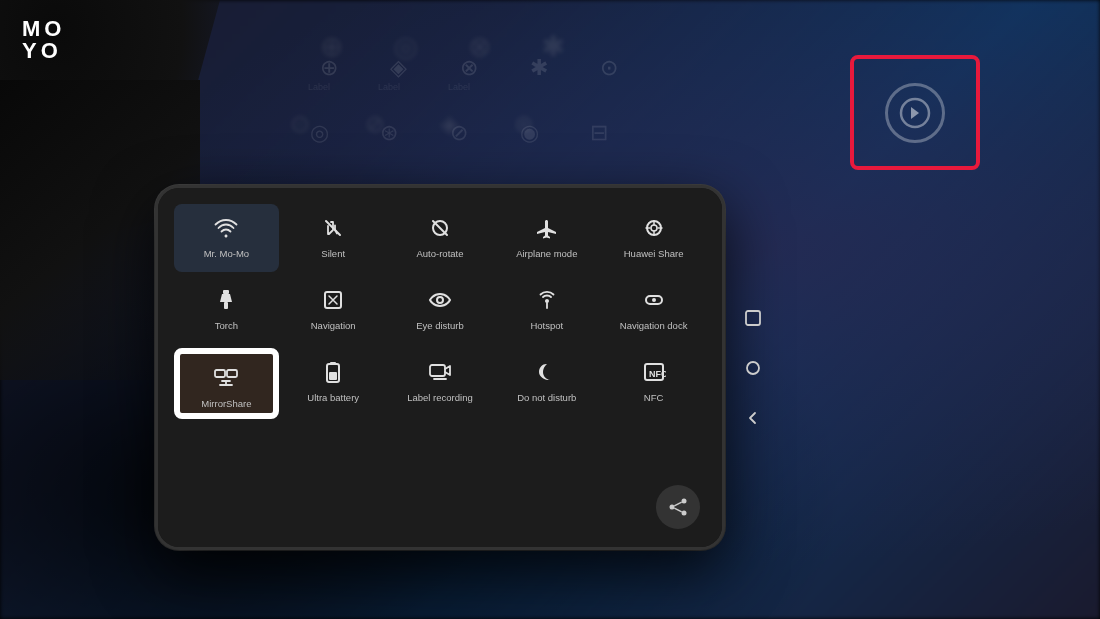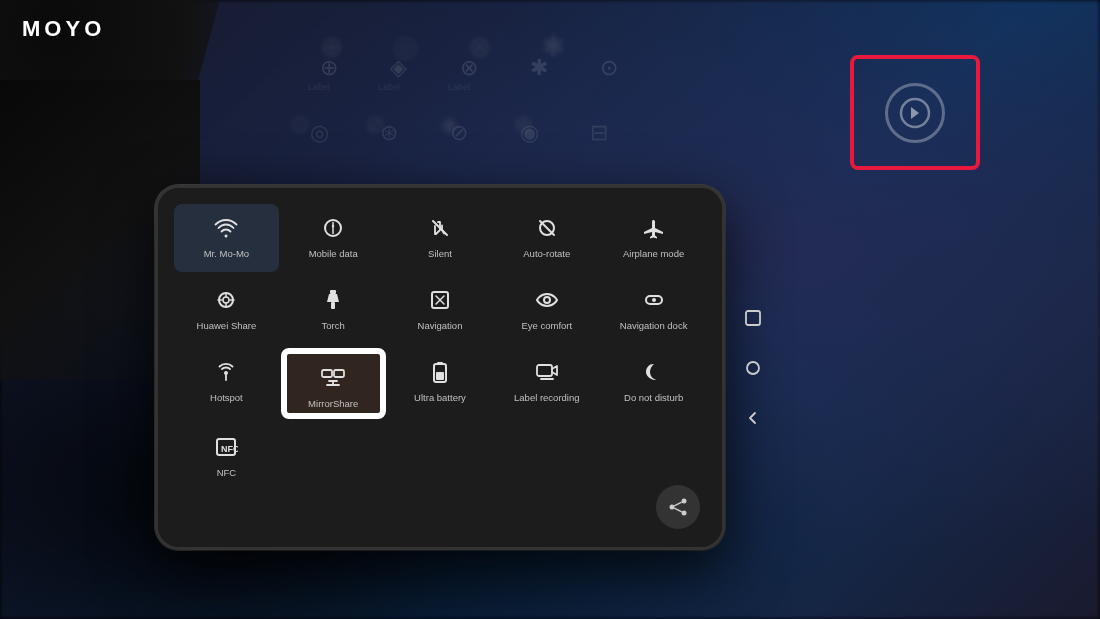--- a/index.html
+++ b/index.html
@@ -194,21 +194,21 @@
     .bg-dark-overlay {
       position: absolute;
       inset: 0;
       background: 
         radial-gradient(ellipse at 70% 40%, rgba(40,40,80,0.8) 0%, transparent 60%),
         radial-gradient(ellipse at 20% 80%, rgba(0,0,0,0.9) 0%, transparent 50%);
     }
 
     .moyo-logo-text {
       display: flex;
-      flex-direction: row;
+      flex-direction: column;
       line-height: 1;
     }
   </style>
 </head>
 <body>
 
 <div class="bg-screen"></div>
 <div class="bg-dark-overlay"></div>
 
 <div class="bg-qs-row" style="top:30px; left:320px; gap:50px; opacity:0.15; filter:blur(2px);">
@@ -273,30 +273,20 @@
               <path d="M12 16.5C12.8 16.5 13.5 17.2 13.5 18S12.8 19.5 12 19.5 10.5 18.8 10.5 18 11.2 16.5 12 16.5Z" fill="#e0e0e0"></path>
               <path d="M7.5 13.5C8.8 12.2 10.3 11.5 12 11.5S15.2 12.2 16.5 13.5" stroke="#e0e0e0" stroke-width="1.8" fill="none" stroke-linecap="round"></path>
               <path d="M4.5 10C6.5 7.8 9.1 6.5 12 6.5S17.5 7.8 19.5 10" stroke="#e0e0e0" stroke-width="1.8" fill="none" stroke-linecap="round"></path>
               <path d="M1.5 6.5C4.2 3.8 7.9 2 12 2S19.8 3.8 22.5 6.5" stroke="#e0e0e0" stroke-width="1.8" fill="none" stroke-linecap="round"></path>
             </svg>
           </div>
           <span class="qs-label">Mr. Mo-Mo</span>
         </div>
 
 
-        <div class="qs-tile">
-          <div class="qs-icon">
-            <svg width="22" height="22" viewBox="0 0 22 22" fill="none">
-              <circle cx="11" cy="11" r="8" stroke="#e0e0e0" stroke-width="2"></circle>
-              <line x1="11" y1="5" x2="11" y2="17" stroke="#e0e0e0" stroke-width="1.5"></line>
-              <line x1="11" y1="9" x2="11" y2="9" stroke="#e0e0e0" stroke-width="2.5" stroke-linecap="round"></line>
-            </svg>
-          </div>
-          <span class="qs-label">Mobile data</span>
-        </div>
 
         <div class="qs-tile">
           <div class="qs-icon">
             <svg width="22" height="22" viewBox="0 0 22 22" fill="none">
               <path d="M4 4L18 18" stroke="#e0e0e0" stroke-width="2" stroke-linecap="round"></path>
               <path d="M9 5H11V13L7 17H6V9" stroke="#e0e0e0" stroke-width="1.8" stroke-linecap="round" stroke-linejoin="round"></path>
               <path d="M13 8.5V13L15 16.5" stroke="#e0e0e0" stroke-width="1.8" stroke-linecap="round"></path>
             </svg>
           </div>
           <span class="qs-label">Silent</span>
@@ -354,43 +344,43 @@
           <span class="qs-label">Navigation</span>
         </div>
 
         <div class="qs-tile">
           <div class="qs-icon">
             <svg width="24" height="18" viewBox="0 0 24 18" fill="none">
               <path d="M2 9C2 9 5 3 12 3S22 9 22 9 19 15 12 15 2 9 2 9Z" stroke="#e0e0e0" stroke-width="2" fill="none"></path>
               <circle cx="12" cy="9" r="3" stroke="#e0e0e0" stroke-width="2" fill="none"></circle>
             </svg>
           </div>
-          <span class="qs-label">Eye comfort</span>
-        </div>
-
-        <div class="qs-tile">
-          <div class="qs-icon">
-            <svg width="22" height="22" viewBox="0 0 22 22" fill="none">
-              <rect x="3" y="7" width="16" height="8" rx="4" stroke="#e0e0e0" stroke-width="2" fill="none"></rect>
-              <circle cx="11" cy="11" r="2" fill="#e0e0e0"></circle>
-            </svg>
-          </div>
-          <span class="qs-label">Navigation dock</span>
+          <span class="qs-label">Eye disturb</span>
         </div>
 
         <div class="qs-tile">
           <div class="qs-icon">
             <svg width="24" height="22" viewBox="0 0 24 22" fill="none">
               <path d="M12 14C13.1 14 14 13.1 14 12S13.1 10 12 10 10 10.9 10 12 10.9 14 12 14Z" fill="#e0e0e0"></path>
               <path d="M8 8C9 7 10.4 6.5 12 6.5S15 7 16 8" stroke="#e0e0e0" stroke-width="1.8" fill="none" stroke-linecap="round"></path>
               <path d="M5.5 5.5C7.2 3.8 9.5 2.8 12 2.8S16.8 3.8 18.5 5.5" stroke="#e0e0e0" stroke-width="1.8" fill="none" stroke-linecap="round"></path>
               <line x1="12" y1="14" x2="12" y2="19" stroke="#e0e0e0" stroke-width="1.8" stroke-linecap="round"></line>
             </svg>
           </div>
           <span class="qs-label">Hotspot</span>
+        </div>
+
+        <div class="qs-tile">
+          <div class="qs-icon">
+            <svg width="22" height="22" viewBox="0 0 22 22" fill="none">
+              <rect x="3" y="7" width="16" height="8" rx="4" stroke="#e0e0e0" stroke-width="2" fill="none"></rect>
+              <circle cx="11" cy="11" r="2" fill="#e0e0e0"></circle>
+            </svg>
+          </div>
+          <span class="qs-label">Navigation dock</span>
         </div>
 
         <div class="qs-tile highlighted">
           <div class="qs-icon">
             <svg width="26" height="22" viewBox="0 0 26 22" fill="none">
               <rect x="2" y="3" width="10" height="7" rx="1.5" stroke="#e0e0e0" stroke-width="1.8" fill="none"></rect>
               <rect x="14" y="3" width="10" height="7" rx="1.5" stroke="#e0e0e0" stroke-width="1.8" fill="none"></rect>
               <path d="M9 14H17M13 14V18" stroke="#e0e0e0" stroke-width="1.8" stroke-linecap="round"></path>
               <path d="M7 18H19" stroke="#e0e0e0" stroke-width="1.8" stroke-linecap="round"></path>
             </svg>

